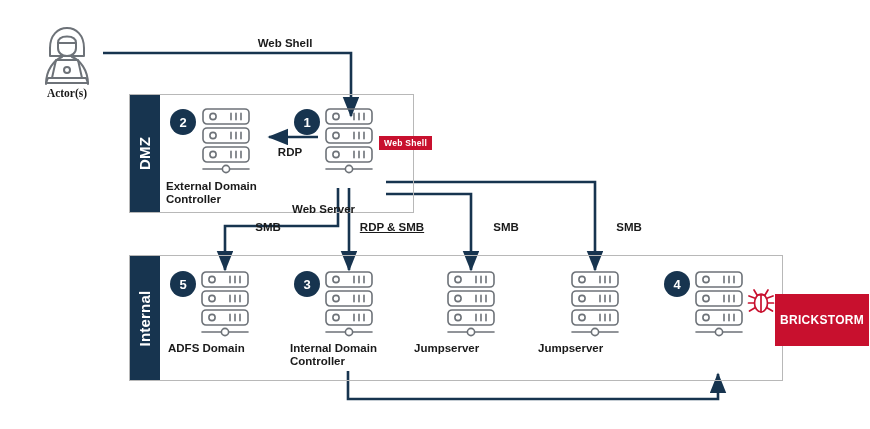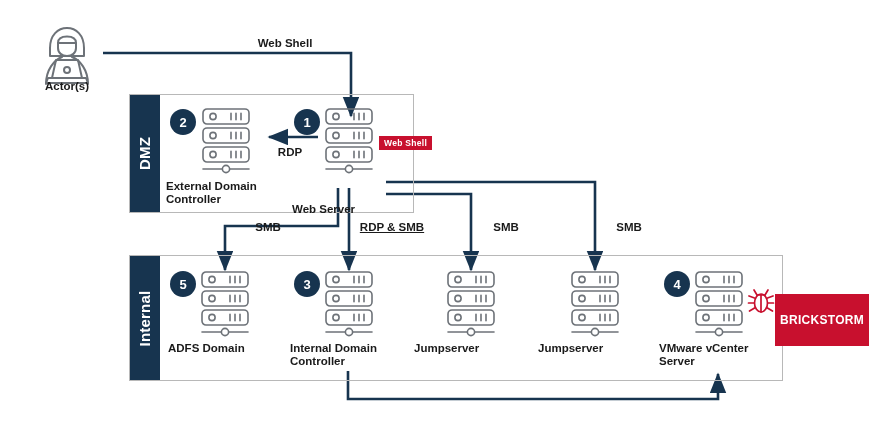--- a/index.html
+++ b/index.html
@@ -265,21 +265,21 @@
   <div class="zone-box" style="left:129px; top:94px; width:285px; height:119px;"></div>
   <div class="zone-bar" style="left:130px; top:95px; width:30px; height:117px;">
     <span>DMZ</span>
   </div>
 
   <div class="zone-box" style="left:129px; top:255px; width:654px; height:126px;"></div>
   <div class="zone-bar" style="left:130px; top:256px; width:30px; height:124px;">
     <span>Internal</span>
   </div>
 
-  <div class="actor-label" style="left:27px; top:80px; width:80px;">Actor(s)</div>
+  <div class="actor-label" style="left:27px; top:87px; width:80px;font-family:Liberation Serif, serif;">Actor(s)</div>
 
   <div class="badge-num" style="left:170px; top:109px;">2</div>
   <div class="badge-num" style="left:294px; top:109px;">1</div>
   <div class="badge-num" style="left:170px; top:271px;">5</div>
   <div class="badge-num" style="left:294px; top:271px;">3</div>
   <div class="badge-num" style="left:664px; top:271px;">4</div>
 
   <div class="node-label" style="left:166px; top:180px; width:120px;">
     <div>External Domain</div>
     <div>Controller</div>
@@ -299,24 +299,20 @@
   </div>
 
   <div class="node-label" style="left:414px; top:342px; width:114px;">
     <div>Jumpserver</div>
   </div>
 
   <div class="node-label" style="left:538px; top:342px; width:114px;">
     <div>Jumpserver</div>
   </div>
 
-  <div class="node-label" style="left:659px; top:342px; width:120px;">
-    <div>VMware vCenter</div>
-    <div>Server</div>
-  </div>
 
   <div class="flow-label" style="left:140px; top:37px; width:290px;">Web Shell</div>
 
   <div class="flow-label" style="left:262px; top:146px; width:56px;">RDP</div>
 
   <div class="flow-label" style="left:240px; top:221px; width:56px;">SMB</div>
 
   <div class="flow-label" style="left:352px; top:221px; width:80px;text-decoration:underline;">RDP &amp; SMB</div>
 
   <div class="flow-label" style="left:478px; top:221px; width:56px;">SMB</div>

